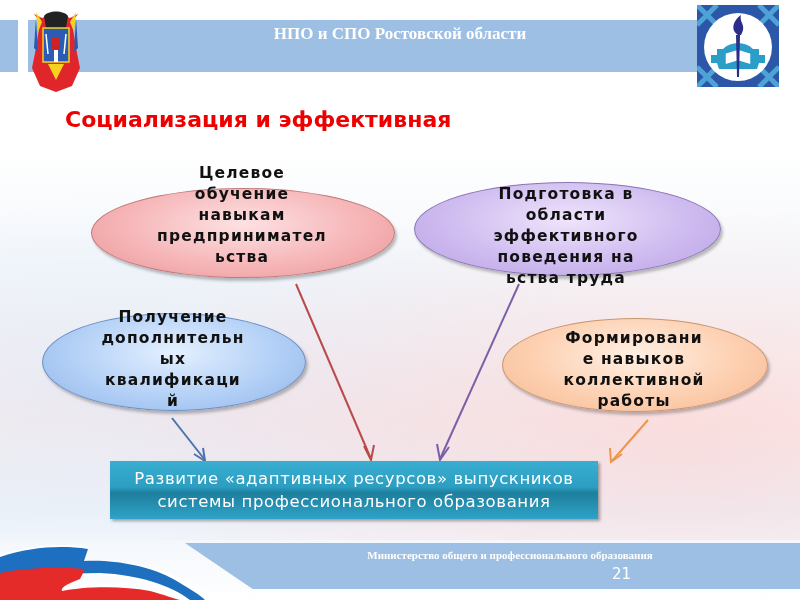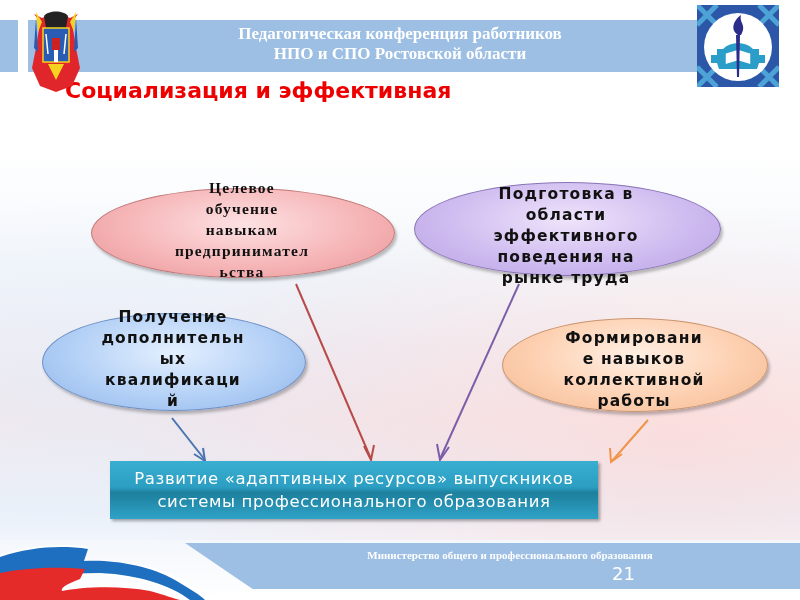--- a/index.html
+++ b/index.html
@@ -26,21 +26,21 @@
     font-family: "Liberation Serif", serif; font-weight: bold; color: #ffffff;
     font-size: 17px; line-height: 20px; z-index: 2;
   }
   .emblem {
     position: absolute; left: 30px; top: 8px; width: 52px; height: 84px; z-index: 3;
   }
   .logo-right {
     position: absolute; left: 697px; top: 5px; width: 82px; height: 82px; z-index: 3;
   }
   .main-title {
-    position: absolute; left: 65px; top: 76px; z-index: 2;
+    position: absolute; left: 65px; top: 105px; z-index: 2;
     color: #ee0000; font-weight: bold; font-size: 22px; line-height: 29px;
   }
   .main-title .l2 { display:block; padding-left: 6px; }
 
   .oval {
     position: absolute; border-radius: 50%; z-index: 2;
     border: 1px solid #8d7aa5;
     box-shadow: 2px 3px 3px rgba(0,0,0,0.25);
   }
   .oval-text {
@@ -50,21 +50,21 @@
   }
   .o1 { left: 91px; top: 188px; width: 302px; height: 88px;
         background: radial-gradient(ellipse at 50% 40%, #fde1e3 0%, #f6b6b8 55%, #e99597 100%); border-color:#c07878;}
   .o2 { left: 414px; top: 182px; width: 305px; height: 92px;
         background: radial-gradient(ellipse at 50% 40%, #efe4fb 0%, #cfbcf0 55%, #b9a1e3 100%); border-color:#8a74b6;}
   .o3 { left: 42px; top: 313px; width: 262px; height: 96px;
         background: radial-gradient(ellipse at 50% 40%, #e4f0ff 0%, #b3d0f6 55%, #90b5ea 100%); border-color:#6b8fc4;}
   .o4 { left: 502px; top: 318px; width: 264px; height: 92px;
         background: radial-gradient(ellipse at 50% 40%, #fff0e4 0%, #fdd0b1 55%, #f4b890 100%); border-color:#c99570;}
 
-  .t1 { left: 130px; top: 177px; width: 224px; font-family: Liberation Serif, serif; }
+  .t1 { left: 130px; top: 163px; width: 224px; }
   .t2 { left: 450px; top: 184px; width: 232px; }
   .t3 { left: 60px; top: 307px; width: 226px; }
   .t4 { left: 528px; top: 328px; width: 212px; }
 
   .arrows { position: absolute; left: 0; top: 0; width: 800px; height: 600px; z-index: 3; pointer-events: none; }
 
   .result-box {
     position: absolute; left: 110px; top: 461px; width: 488px; height: 58px; z-index: 4;
     background: linear-gradient(180deg, #3aaed0 0%, #2b9ec2 45%, #1d7f9d 55%, #2fa3c8 100%);
     box-shadow: 2px 2px 3px rgba(0,0,0,0.35);
@@ -78,35 +78,34 @@
     background: #9dbfe4; z-index: 1;
     clip-path: polygon(0 0, 100% 0, 100% 100%, 11% 100%);
   }
   .footer-text {
     position: absolute; left: 230px; top: 545px; width: 560px; text-align: center;
     font-family: "Liberation Serif", serif; font-weight: bold; color: #ffffff;
     font-size: 11px; line-height: 21px; z-index: 2;
   }
   .page-num {
     position: absolute; left: 612px; top: 565px; z-index: 3;
-    color: #ffffff; font-size: 18px; line-height: 18px;
+    color: #ffffff; font-size: 15px; line-height: 18px;
   }
   .flag { position: absolute; left: 0; top: 535px; width: 230px; height: 65px; z-index: 2; }
 </style>
 </head>
 <body>
 
 <div class="bg-tint"></div>
 
 <div class="header-band">
   <div class="gap-left"></div>
   <div class="gap-right"></div>
 </div>
 <div class="header-title">
-  <div>Педагогическая конференция работников</div>
   <div>НПО и СПО Ростовской области</div>
 </div>
 
 <svg class="emblem" viewBox="0 0 52 84">
   <path d="M4 6 L10 14 L6 40 L2 60 L10 78 L26 84 L42 78 L50 60 L46 40 L42 14 L48 6 L40 10 L26 4 L12 10 Z" fill="#e0262b"></path>
   <path d="M6 4 L12 14 L8 24 Z" fill="#f4d21f"></path>
   <path d="M46 4 L40 14 L44 24 Z" fill="#f4d21f"></path>
   <path d="M6 10 L4 40 L8 44 Z" fill="#2a5cb3"></path>
   <path d="M46 10 L48 40 L44 44 Z" fill="#2a5cb3"></path>
   <path d="M14 8 C18 2 34 2 38 8 L36 20 L16 20 Z" fill="#222"></path>
@@ -138,21 +137,21 @@
 
 <div class="oval-text t1">Целевое
 обучение
 навыкам
 предпринимател
 ьства</div>
 <div class="oval-text t2">Подготовка в
 области
 эффективного
 поведения на
-рынке труда</div>
+ьства труда</div>
 <div class="oval-text t3">Получение
 дополнительн
 ых
 квалификаци
 й</div>
 <div class="oval-text t4">Формировани
 е навыков
 коллективной
 работы</div>
 

